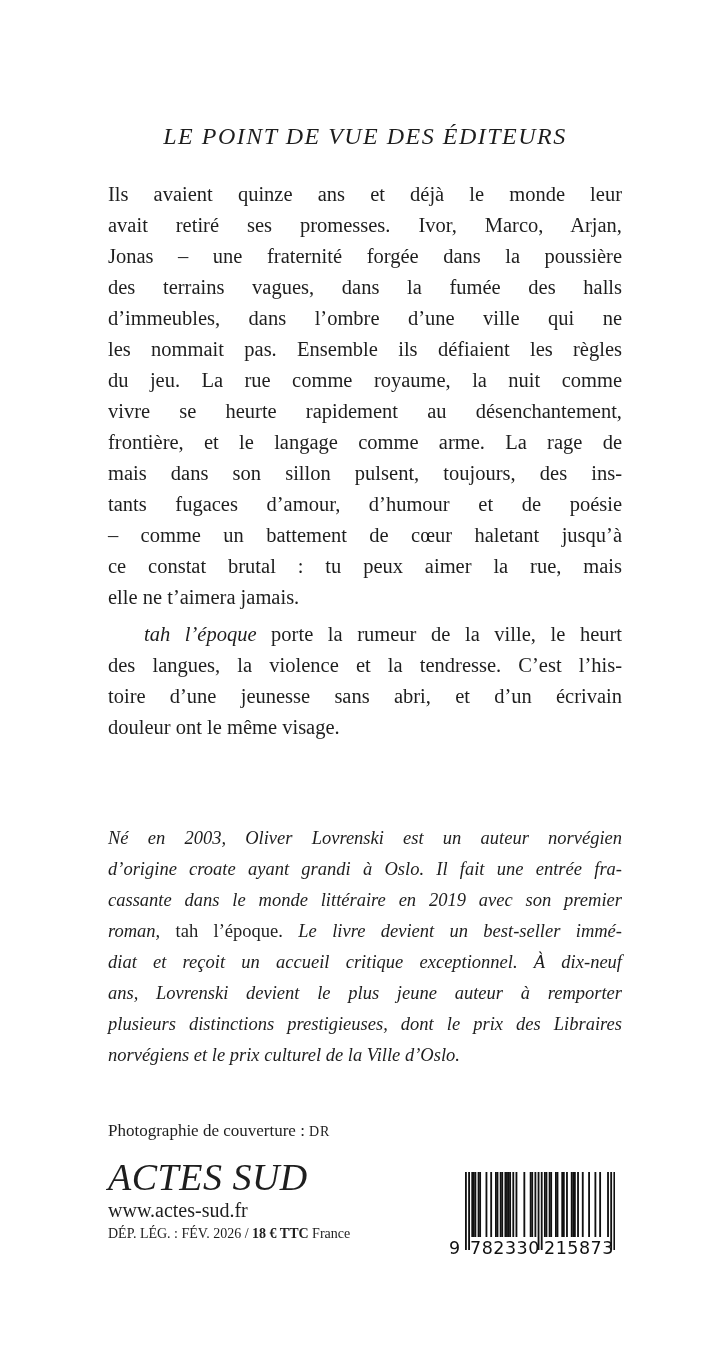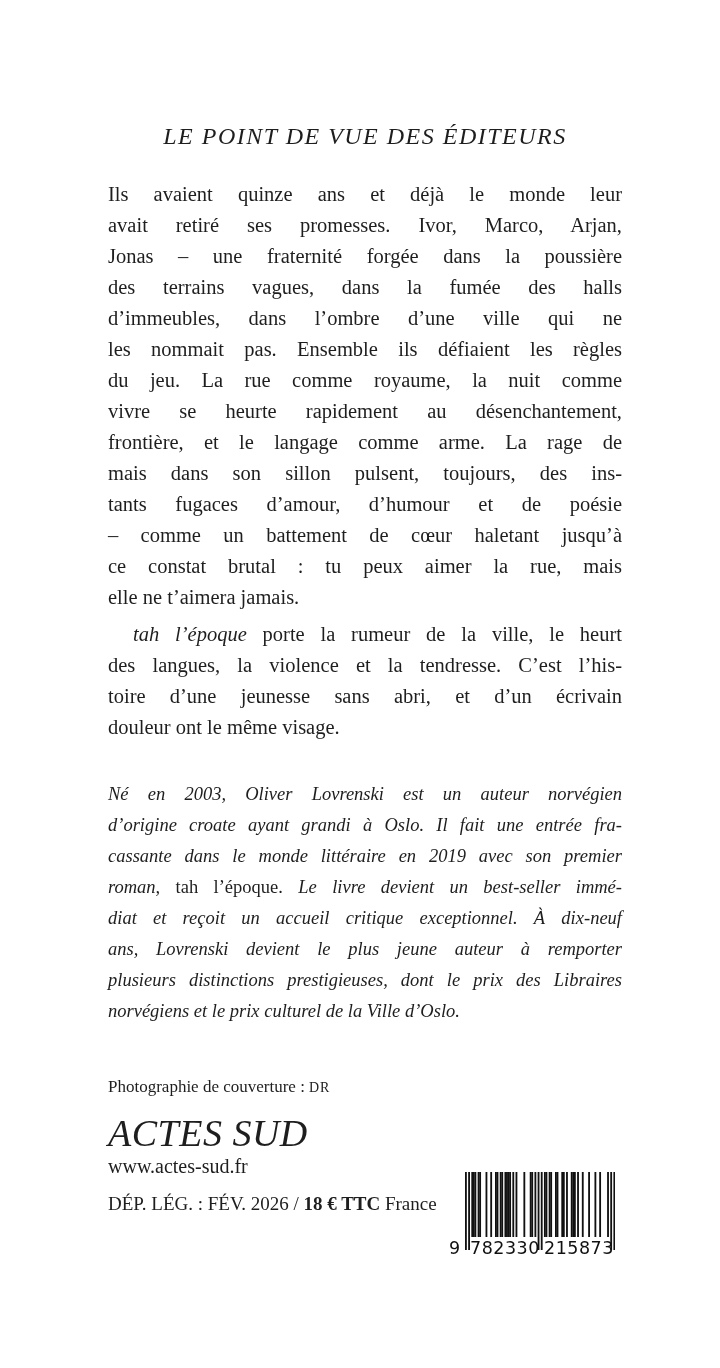--- a/index.html
+++ b/index.html
@@ -31,25 +31,25 @@
     line-height:31px;
   }
   .line{
     text-align:justify;
     text-align-last:left;
   }
   .just{
     text-align-last:justify;
   }
   .indent{padding-left:25px;}
-  .it{font-style:italic;}
+  .it{font-style:italic;margin-left:11px;}
   .up{font-style:normal;}
   .p2{margin-top:6px;}
   .bio{
-    margin-top:36px;
+    margin-top:80px;
     font-style:italic;
     font-size:18.5px;
     line-height:31px;
   }
   .credits{
     margin-top:50px;
     font-size:17px;
   }
   .credits .dr{
     font-size:14px;
@@ -60,22 +60,22 @@
     font-style:italic;
     font-size:38px;
     line-height:40px;
     letter-spacing:0.5px;
   }
   .site{
     margin-top:2px;
     font-size:20px;
   }
   .legal{
-    margin-top:15px;
-    font-size:19px;
+    margin-top:4px;
+    font-size:14px;
   }
   .legal .price{font-weight:bold;}
   .barcode{
     position:absolute;
     left:465px;top:1172px;
     width:150px;height:92px;
   }
   .barcode svg{position:absolute;left:0;top:0;}
   .bc-digits{
     position:absolute;

